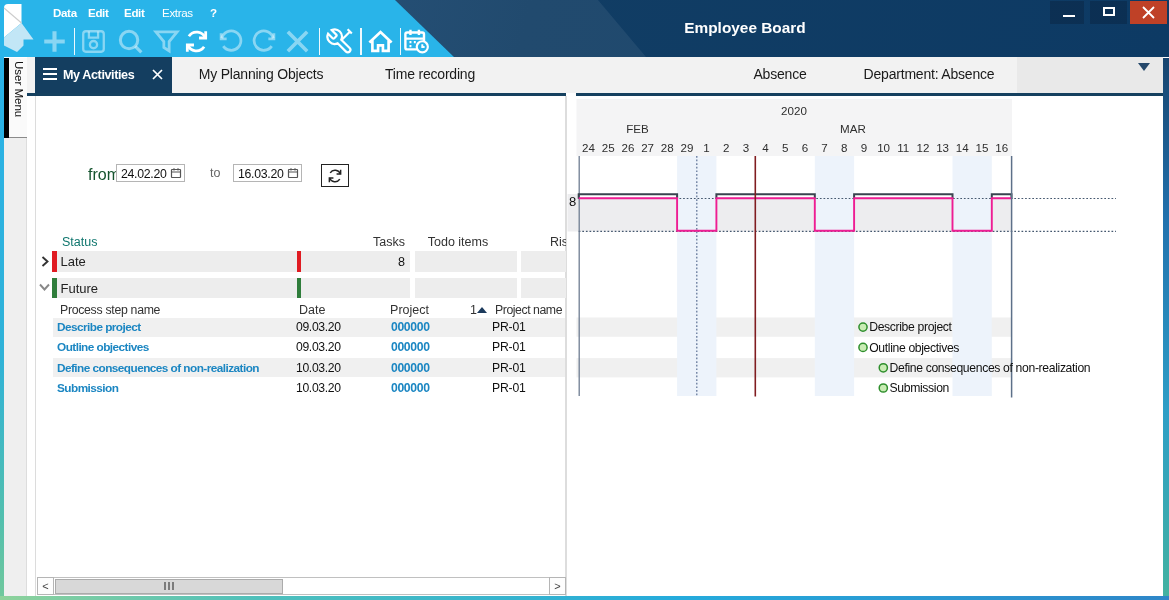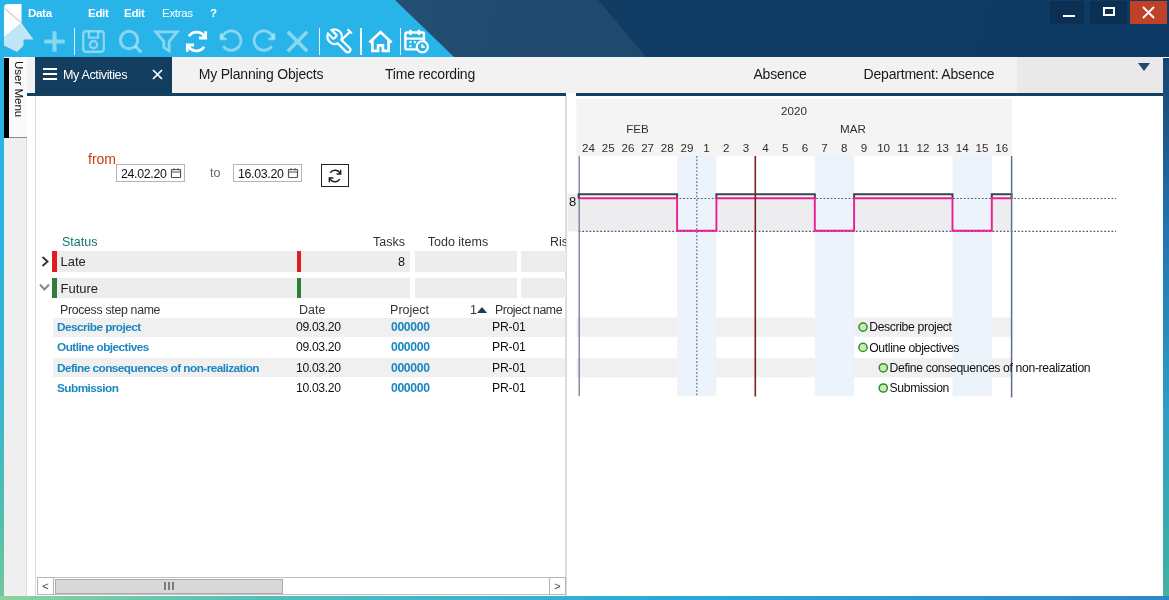--- a/index.html
+++ b/index.html
@@ -8,21 +8,21 @@
 <div id="win">
 
 <div class="abs" style="left:0;top:0;width:1169px;height:57px;background:#29b4e9"></div>
 <div class="abs" style="left:0;top:0;width:1169px;height:57px;background:linear-gradient(104deg,#2d6793 0%,#1a4873 14%,#113d64 45%,#0d3a64 100%);clip-path:polygon(395px 0,1169px 0,1169px 57px,454px 57px)"></div>
 <div class="abs" style="left:0;top:0;width:1169px;height:57px;background:rgba(255,255,255,0.07);clip-path:polygon(395px 0,598px 0,646px 57px,454px 57px)"></div>
 <svg class="abs" style="left:3px;top:3px" width="33" height="51" viewBox="0 0 33 51">
 <path d="M1 5 Q1 1 5 1 L18.5 1 L18.5 20 L1 34.5 Z" fill="#fff"></path>
 <path d="M1 5 L18.5 20" stroke="#cccccc" stroke-width="1.1" fill="none"></path>
 <path d="M1 34.5 L18.5 20 L30.5 36.5 L20.5 36.5 L20.5 42.5 L14 49 L1 42.5 Z" fill="#c2e6f6"></path>
 </svg>
-<div style="position:absolute;left:28px;top:6px;font-size:11.6px;font-weight:bold;color:#fff;letter-spacing:-0.35px">Data</div>
+<div style="position:absolute;left:53px;top:6px;font-size:11.6px;font-weight:bold;color:#fff;letter-spacing:-0.35px">Data</div>
     <div style="position:absolute;left:88px;top:6px;font-size:11.6px;font-weight:bold;color:#fff;letter-spacing:-0.35px">Edit</div>
     <div style="position:absolute;left:124px;top:6px;font-size:11.6px;font-weight:bold;color:#fff;letter-spacing:-0.35px">Edit</div>
     <div style="position:absolute;left:162px;top:6px;font-size:11.6px;font-weight:normal;color:#fff;letter-spacing:-0.35px">Extras</div>
     <div style="position:absolute;left:210px;top:6px;font-size:11.6px;font-weight:bold;color:#fff;letter-spacing:-0.35px">?</div>
 <svg style="position:absolute;left:40px;top:27px" width="29" height="29" viewBox="0 0 24 24" fill="none" stroke="rgba(255,255,255,0.45)" stroke-width="1.9">
       <path d="M12 3.5v17M3.5 12h17" stroke-width="3.4"></path>
     </svg>
     <svg style="position:absolute;left:79px;top:27px" width="29" height="29" viewBox="0 0 24 24" fill="none" stroke="rgba(255,255,255,0.45)" stroke-width="1.9">
       <rect x="3.5" y="3.5" width="17" height="17" rx="2.2"></rect>
       <path d="M8.2 3.8v5h7.6v-5"></path>
@@ -61,20 +61,21 @@
       <rect x="2.8" y="4.5" width="15.4" height="14" rx="1.4" stroke-width="2"></rect>
       <path d="M7 2.2v4.4M14 2.2v4.4M2.8 9.6h15.4" stroke-width="2"></path>
       <path d="M6.2 12.5h1.6M9.8 12.5h1.6M6.2 15.8h1.6" stroke-width="1.8"></path>
       <circle cx="16.8" cy="16.4" r="4.6" fill="#29b4e9" stroke-width="1.8"></circle>
       <path d="M16.8 14.2v2.4h1.9" stroke-width="1.6"></path>
     </svg>
 <div style="position:absolute;left:73.5px;top:28px;width:1.8px;height:27px;background:rgba(255,255,255,0.92)"></div>
     <div style="position:absolute;left:318.5px;top:28px;width:1.8px;height:27px;background:rgba(255,255,255,0.92)"></div>
     <div style="position:absolute;left:360px;top:28px;width:1.8px;height:27px;background:rgba(255,255,255,0.92)"></div>
     <div style="position:absolute;left:399.5px;top:28px;width:1.8px;height:27px;background:rgba(255,255,255,0.92)"></div>
+<div class="abs" style="left:620px;top:19px;width:250px;text-align:center;font-size:15.4px;font-weight:bold;color:#fff">Employee Board</div>
 
 <div class="abs" style="left:1050px;top:1px;width:34px;height:23px;background:rgba(8,22,38,0.28)"></div>
 <div class="abs" style="left:1063px;top:14.5px;width:12px;height:2px;background:#fff"></div>
 <div class="abs" style="left:1090px;top:1px;width:37px;height:23px;background:rgba(8,22,38,0.28)"></div>
 <div class="abs" style="left:1103px;top:7px;width:12px;height:9px;border:2px solid #fff"></div>
 <div class="abs" style="left:1130px;top:1px;width:37px;height:23px;background:#bf4127"></div>
 <svg class="abs" style="left:1142px;top:6px" width="13" height="13" viewBox="0 0 13 13">
       <path d="M1 1l11 11M12 1L1 12" stroke="#fff" stroke-width="1.8"></path>
     </svg>
 
@@ -86,36 +87,36 @@
 <div class="abs" style="left:1017px;top:57px;width:146px;height:36px;background:#e9e9e9"></div>
 <div class="abs" style="left:27px;top:57px;width:990px;height:36px">
       <div style="position:absolute;left:134px;top:0;width:200px;text-align:center;line-height:35px;font-size:14px;color:#1a1a1a;letter-spacing:-0.2px">My Planning Objects</div>
       <div style="position:absolute;left:303px;top:0;width:200px;text-align:center;line-height:35px;font-size:14px;color:#1a1a1a;letter-spacing:-0.2px">Time recording</div>
       <div style="position:absolute;left:802px;top:0;width:200px;text-align:center;line-height:35px;font-size:14px;color:#1a1a1a;letter-spacing:-0.2px">Department: Absence</div>
       <div style="position:absolute;left:653px;top:0;width:200px;text-align:center;line-height:35px;font-size:14px;color:#1a1a1a;letter-spacing:-0.2px">Absence</div>
     </div>
 <div class="abs" style="left:1138px;top:63px;width:0;height:0;border-left:6px solid transparent;border-right:6px solid transparent;border-top:8px solid #25486b"></div>
 <div class="abs" style="left:35px;top:57px;width:137px;height:36px;background:#143e60"></div>
 <div class="abs" style="left:43px;top:67.5px;width:14px;height:2.2px;background:#fff;box-shadow:0 5px 0 #fff,0 10px 0 #fff"></div>
-<div class="abs" style="left:63px;top:0;width:90px;top:68px;font-size:12.6px;font-weight:normal;color:#fff;letter-spacing:-0.4px">My Activities</div>
+<div class="abs" style="left:63px;top:0;width:90px;top:68px;font-size:12.6px;font-weight:bold;color:#fff;letter-spacing:-0.4px">My Activities</div>
 <svg class="abs" style="left:152px;top:69px" width="11" height="11" viewBox="0 0 11 11">
       <path d="M1 1l9 9M10 1l-9 9" stroke="#fff" stroke-width="1.7"></path>
     </svg>
 <div class="abs" style="left:27px;top:93px;width:539px;height:3.2px;background:#15405f"></div>
 <div class="abs" style="left:576px;top:93px;width:587px;height:3.2px;background:#15405f"></div>
 
 <div class="abs" style="left:4px;top:58px;width:23px;height:538px;background:#efefef;border-right:1px solid #dddddd"></div>
 <div class="abs" style="left:4px;top:58px;width:23px;height:80px;background:#fafafa;border-bottom:1px solid #8a8a8a"></div>
 <div class="abs" style="left:4px;top:58px;width:4.5px;height:80px;background:#000"></div>
 <div class="abs" style="left:9px;top:61px;width:16px;height:76px;font-size:11.5px;color:#111;writing-mode:vertical-rl">User Menu</div>
 
 <div class="abs" style="left:35px;top:96px;width:1px;height:500px;background:#dcdcdc"></div>
 <div class="abs" style="left:565px;top:96px;width:1.5px;height:500px;background:#ddd"></div>
 
-<div class="abs" style="left:88px;top:151px;font-size:14px;color:#c2410c">from</div>
+<div class="abs" style="left:88px;top:166px;font-size:16px;color:#14532d">from</div>
 <div class="abs" style="left:116px;top:164px;width:69px;height:17.5px;border:1px solid #b5b5b5;background:#fff"></div>
 <div class="abs" style="left:121px;top:167px;font-size:12.3px;color:#111;letter-spacing:-0.3px">24.02.20</div>
 <div class="abs" style="left:210px;top:166px;font-size:12.5px;color:#666">to</div>
 <div class="abs" style="left:233px;top:164px;width:69px;height:17.5px;border:1px solid #b5b5b5;background:#fff"></div>
 <div class="abs" style="left:238px;top:167px;font-size:12.3px;color:#111;letter-spacing:-0.3px">16.03.20</div>
 <svg class="abs" style="left:170px;top:167px" width="12" height="12" viewBox="0 0 24 24" fill="none" stroke="#555" stroke-width="2.4">
       <rect x="3" y="5" width="18" height="16" rx="1"></rect>
       <path d="M8 2.5V7M16 2.5V7M3 10h18"></path>
     </svg>
 <svg class="abs" style="left:287px;top:167px" width="12" height="12" viewBox="0 0 24 24" fill="none" stroke="#555" stroke-width="2.4">

